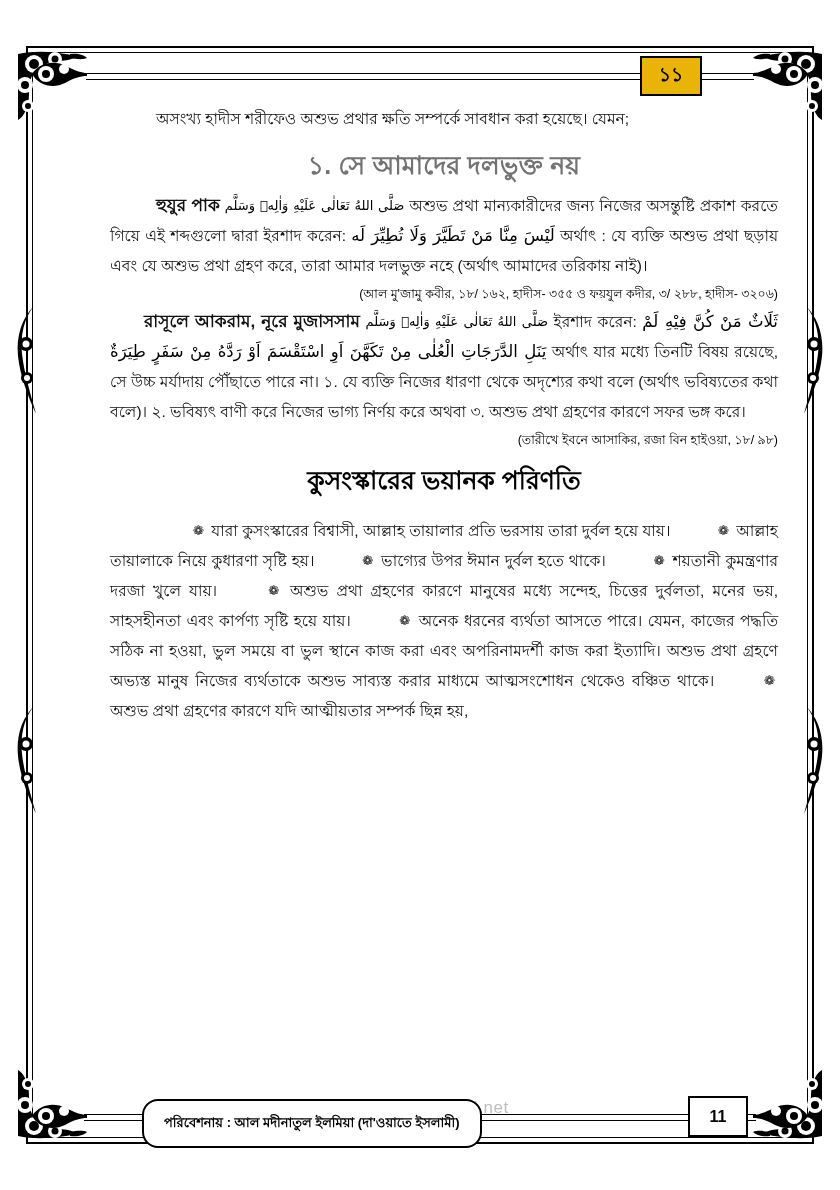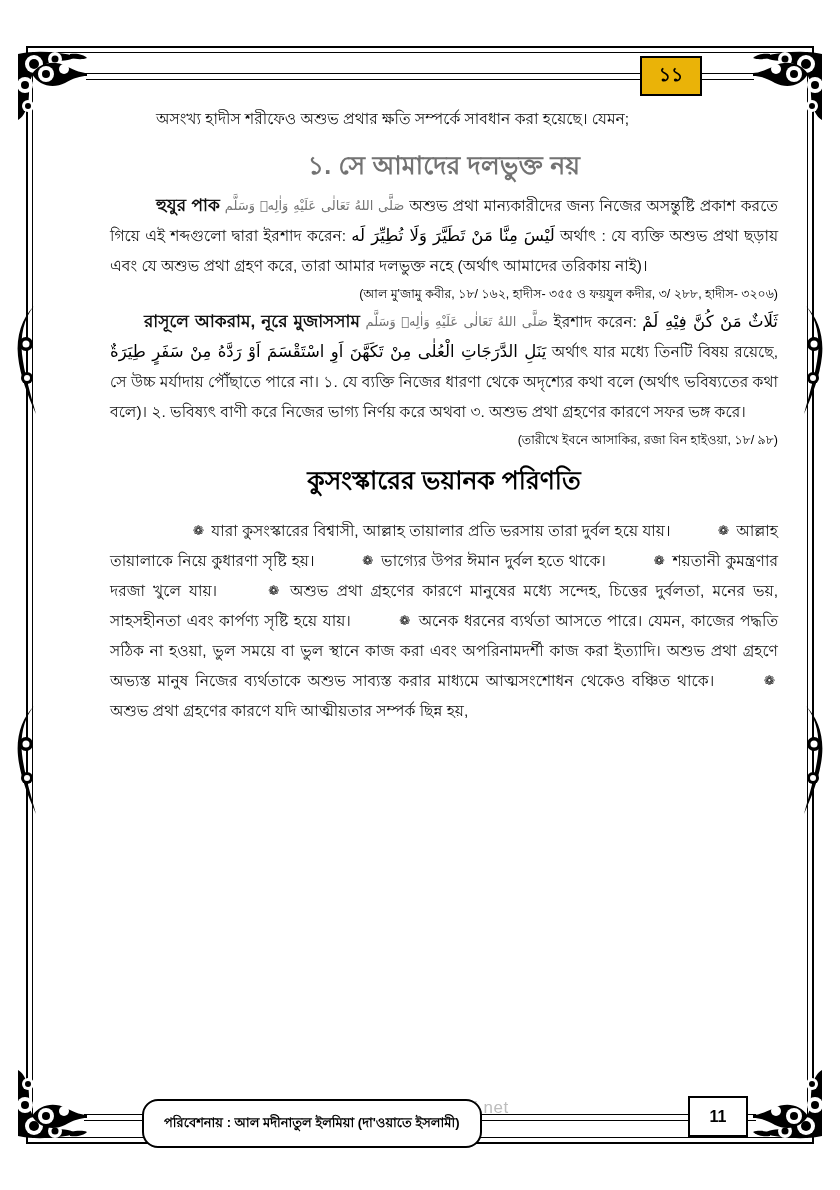--- a/index.html
+++ b/index.html
@@ -237,21 +237,21 @@
     font-size: 25px;
     color: #000;
   }
 
   .lead-name {
     font-weight: bold;
     font-size: 17px;
   }
 
   .salawat {
-    color: #737373;
+    color: #000000;
     font-family: "DejaVu Sans", "Liberation Sans", sans-serif;
     font-size: 13px;
     direction: rtl;
     unicode-bidi: isolate;
     white-space: nowrap;
     vertical-align: 1px;
   }
 
   .arabic {
     color: #000;

